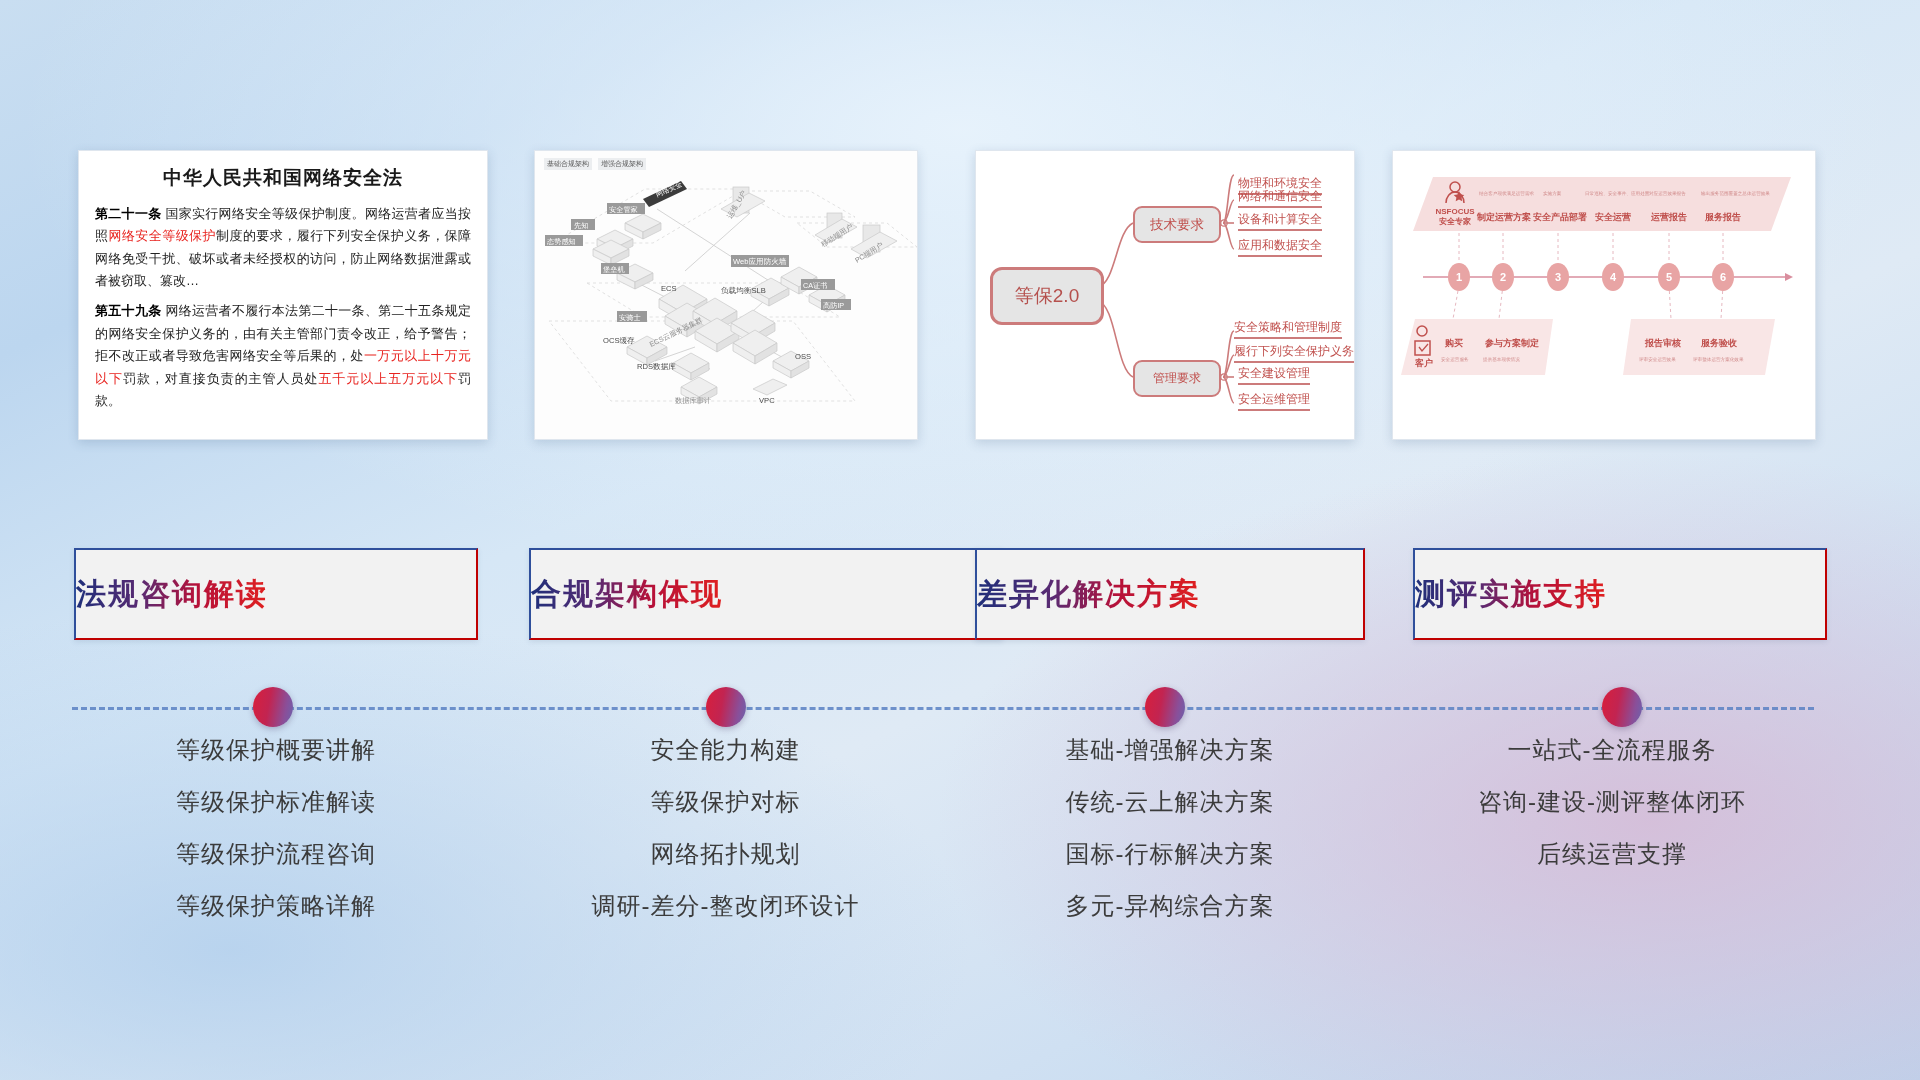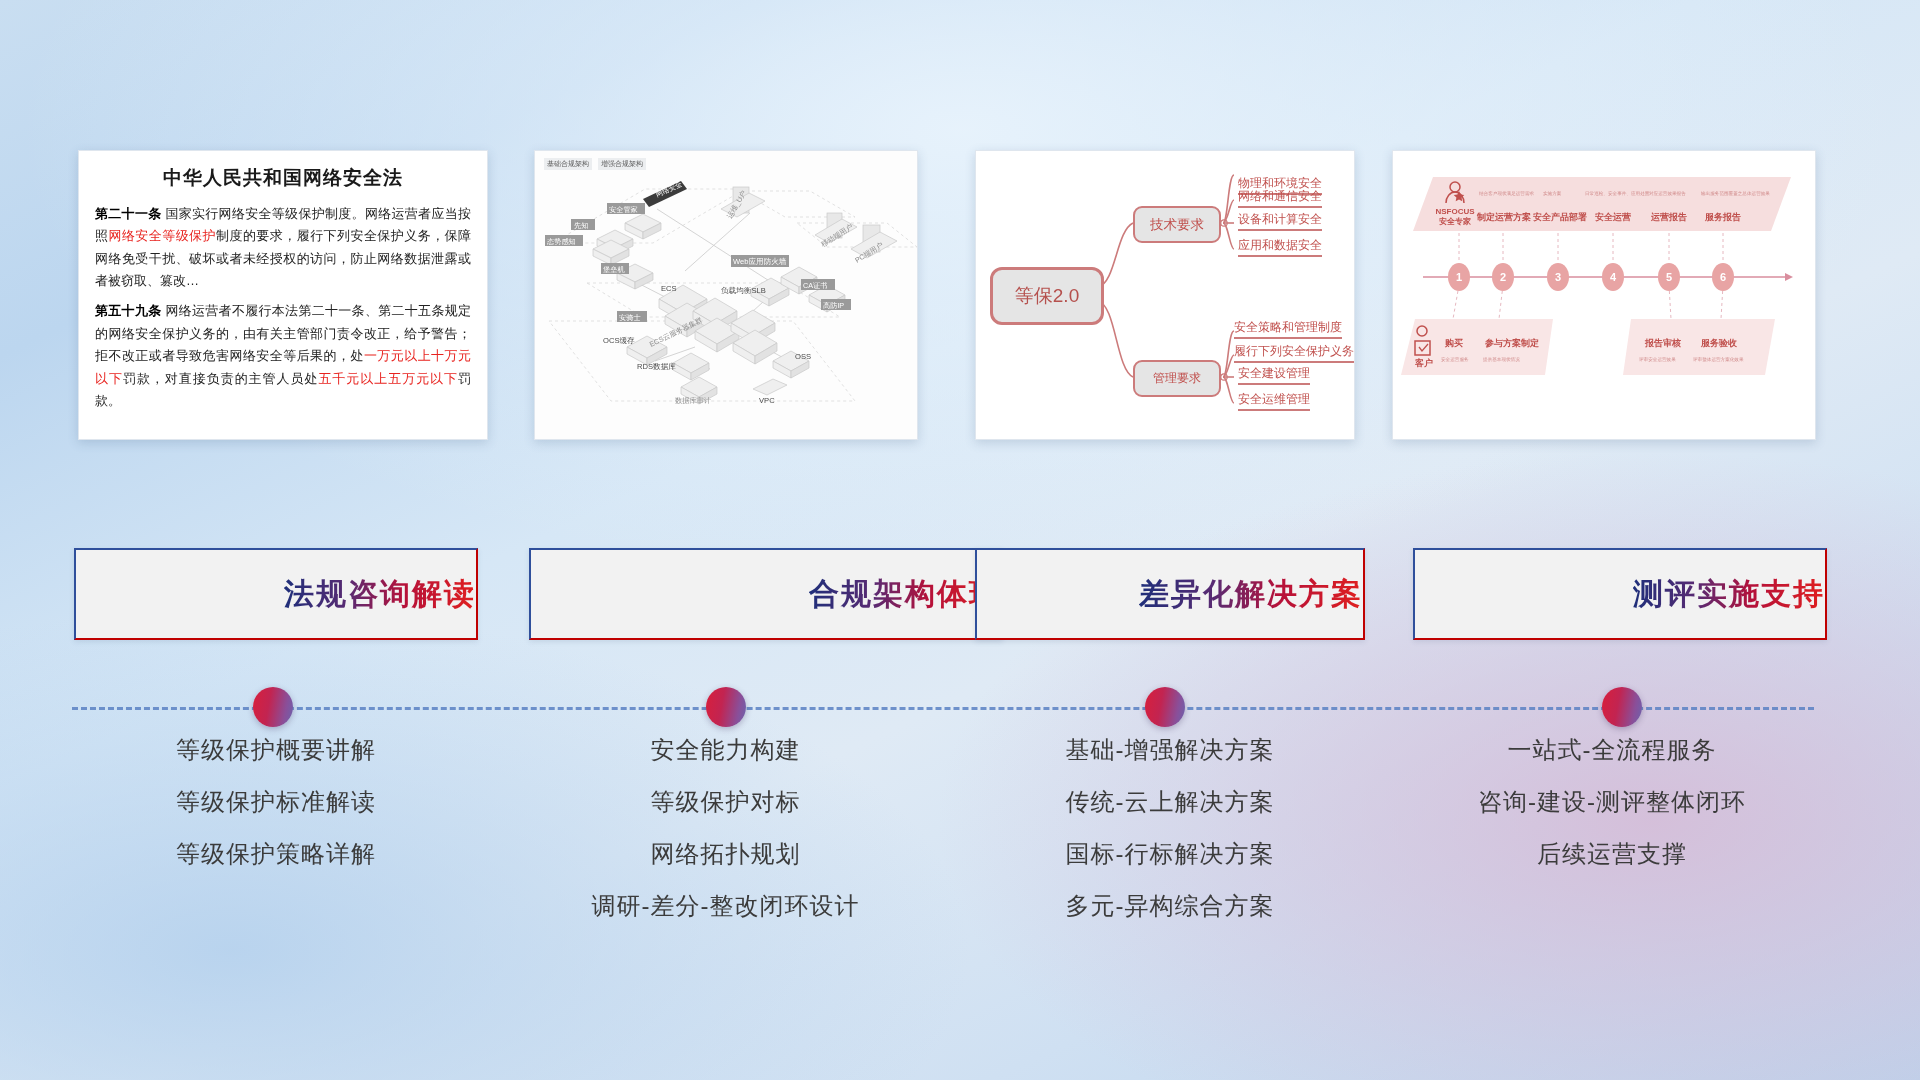--- a/index.html
+++ b/index.html
@@ -72,21 +72,21 @@
   .road-lbl { position: absolute; color: #c0504d; font-weight: bold; font-size: 9px; white-space: nowrap; }
   .road-sub { position: absolute; color: #d08a8a; font-size: 4.6px; white-space: nowrap; }
 
   
   .titles { position: absolute; left: 0; top: 548px; width: 1920px; height: 96px; }
   .tbox {
     position: absolute; top: 0; height: 92px; box-sizing: border-box;
     background: #f2f2f2;
     border-top: 2px solid #2f4f9b; border-left: 2px solid #2f4f9b;
     border-right: 2px solid #c00000; border-bottom: 2px solid #c00000;
-    display: flex; align-items: center; justify-content: flex-end;
+    display: flex; align-items: center; justify-content: flex-start;
     box-shadow: 0 2px 5px rgba(60,90,130,0.13);
   }
   .tbox-1 { left: 74px;   width: 404px; }
   .tbox-2 { left: 529px;  width: 474px; }
   .tbox-3 { left: 975px;  width: 390px; }
   .tbox-4 { left: 1413px; width: 414px; }
   .tbox-txt {
     font-size: 30px; font-weight: 600; letter-spacing: 2px;
     background-image: linear-gradient(90deg, #1f2f7a 0%, #5a2a72 34%, #b5113a 62%, #e0201f 100%);
     -webkit-background-clip: text; background-clip: text;
@@ -411,20 +411,21 @@
     <div class="tl-dot tl-d1"></div>
     <div class="tl-dot tl-d2"></div>
     <div class="tl-dot tl-d3"></div>
     <div class="tl-dot tl-d4"></div>
   </div>
 
   <div class="cols">
     <div class="col col-1">
       <div class="col-item">等级保护概要讲解</div>
       <div class="col-item">等级保护标准解读</div>
+      <div class="col-item">等级保护流程咨询</div>
       <div class="col-item">等级保护策略详解</div>
     </div>
     <div class="col col-2">
       <div class="col-item">安全能力构建</div>
       <div class="col-item">等级保护对标</div>
       <div class="col-item">网络拓扑规划</div>
       <div class="col-item">调研-差分-整改闭环设计</div>
     </div>
     <div class="col col-3">
       <div class="col-item">基础-增强解决方案</div>

